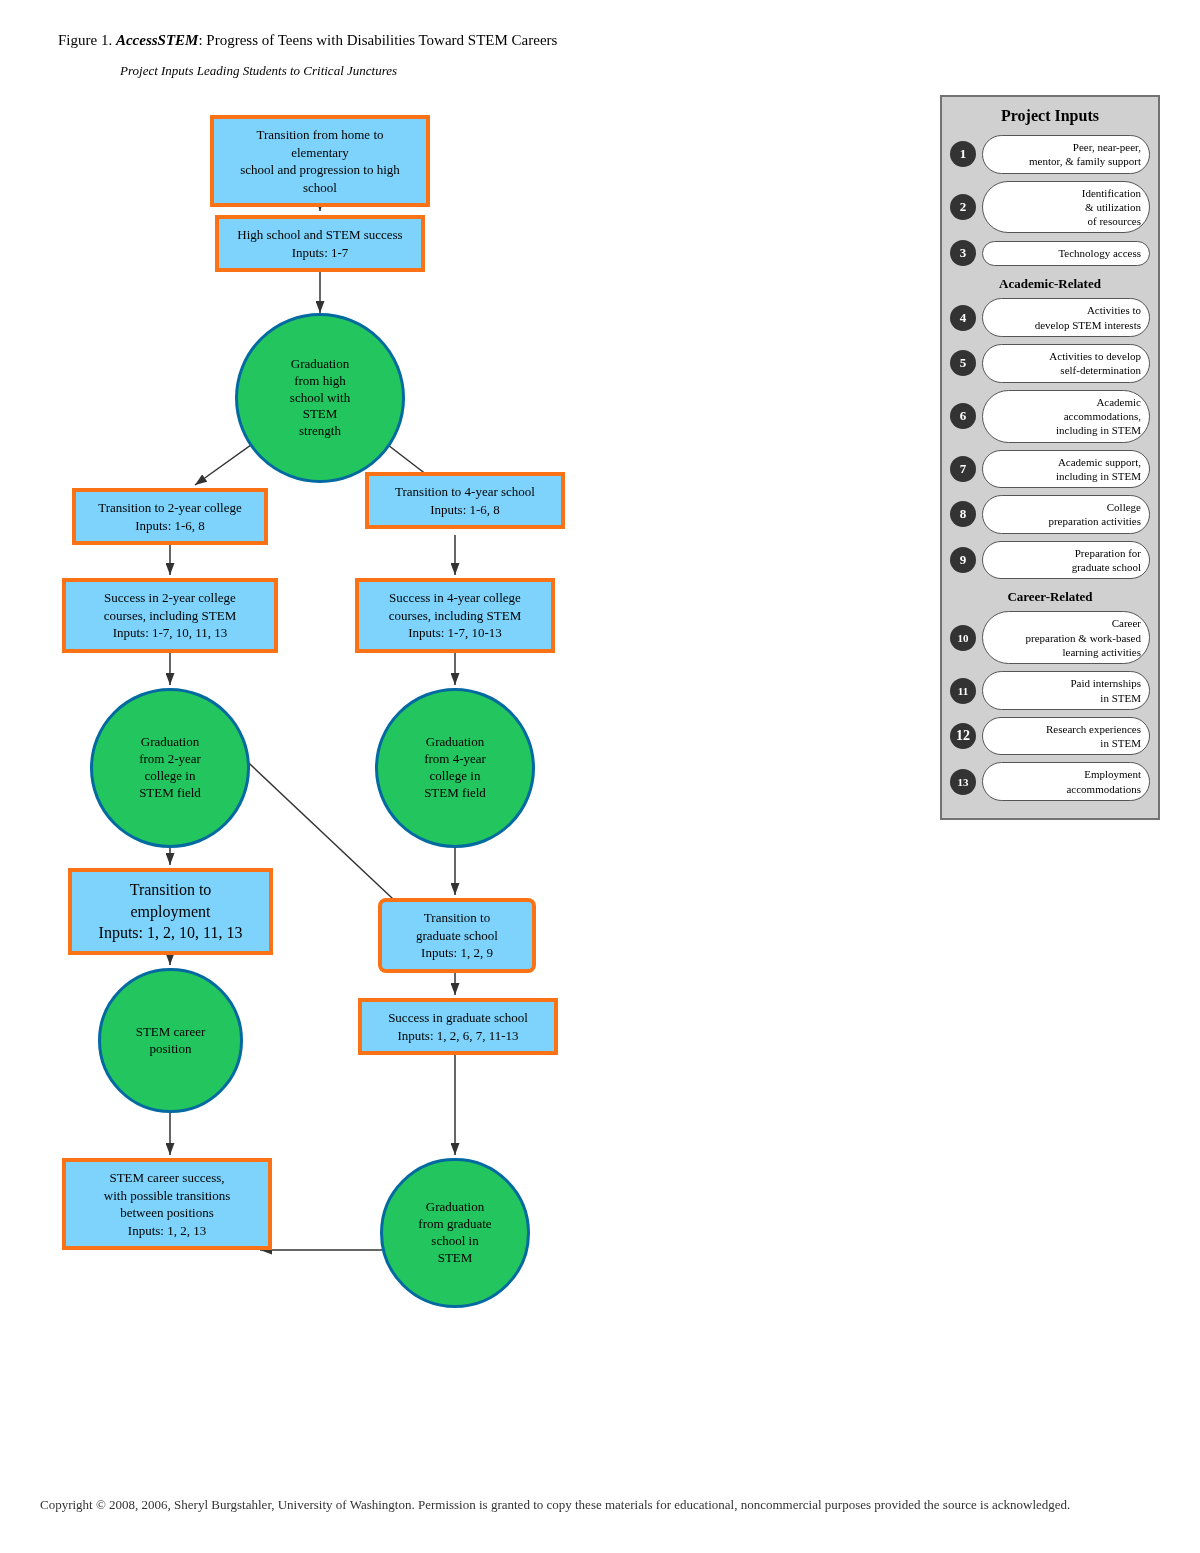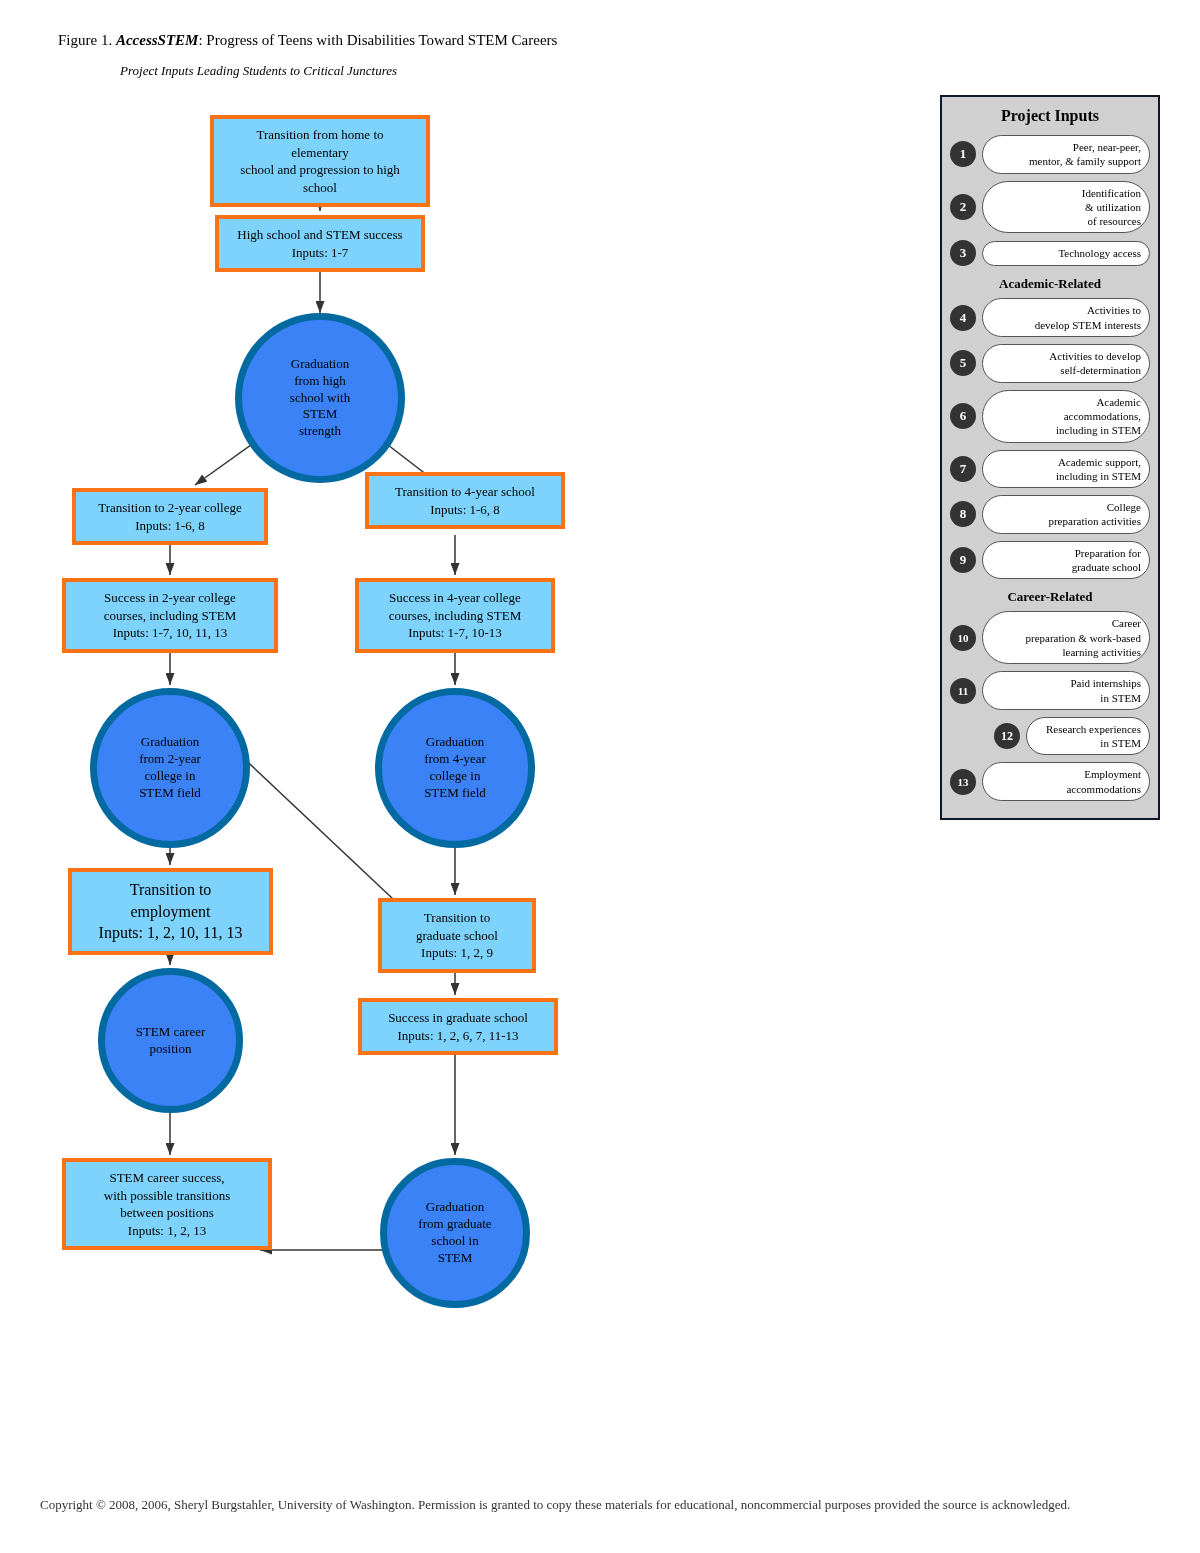--- a/index.html
+++ b/index.html
@@ -38,22 +38,22 @@
     .rect-box {
       border: 4px solid #f97316;
       background: #7dd3fc;
       text-align: center;
       padding: 7px 16px;
       line-height: 1.35;
       position: absolute;
     }
     
     .circle-box {
-      border: 7px solid #0369a1;
-      background: #3b82f6;
+      border: 3px solid #0369a1;
+      background: #22c55e;
       border-radius: 50%;
       text-align: center;
       display: flex;
       align-items: center;
       justify-content: center;
       line-height: 1.3;
       position: absolute;
     }
     
     .arrows-svg {
@@ -65,21 +65,21 @@
       pointer-events: none;
     }
     .arrows-svg line, .arrows-svg path {
       stroke: #333;
       stroke-width: 1.5;
       fill: none;
     }
     
     .project-inputs-panel {
       width: 220px;
-      border: 2px solid #0f172a;
+      border: 2px solid #737373;
       background: #d0d0d0;
       padding: 10px 8px;
       margin-left: 20px;
       flex-shrink: 0;
     }
     .panel-title {
       text-align: center;
       font-weight: bold;
       font-size: 16px;
       margin-bottom: 10px;
@@ -214,21 +214,21 @@
     </div>
 
     <div class="circle-box" style="left:335px; top:593px; width:160px; height:160px; font-size:13px;">
       <div>Graduation<br>from 4-year<br>college in<br>STEM field</div>
     </div>
 
     <div class="rect-box" style="left:28px; top:773px; width:205px; font-size:16px;">
       Transition to employment<br>Inputs: 1, 2, 10, 11, 13
     </div>
 
-    <div class="rect-box" style="left:338px; top:803px; width:158px; font-size:13px;">
+    <div class="rect-box" style="left:338px; top:803px; width:158px; font-size:13px;border-radius:8px;">
       Transition to<br>graduate school<br>Inputs: 1, 2, 9
     </div>
 
     <div class="circle-box" style="left:58px; top:873px; width:145px; height:145px; font-size:13px;">
       <div>STEM career<br>position</div>
     </div>
 
     <div class="rect-box" style="left:318px; top:903px; width:200px; font-size:13px;">
       Success in graduate school<br>Inputs: 1, 2, 6, 7, 11-13
     </div>
@@ -290,21 +290,21 @@
 
     <div class="panel-item">
       <div class="panel-num-circle" style="font-size:11px;">10</div>
       <div class="panel-oval">Career<br>preparation &amp; work-based<br>learning activities</div>
     </div>
     <div class="panel-item">
       <div class="panel-num-circle" style="font-size:11px;">11</div>
       <div class="panel-oval">Paid internships<br>in STEM</div>
     </div>
     <div class="panel-item">
-      <div class="panel-num-circle" style="font-size:12px;margin-left:44px;">12</div>
+      <div class="panel-num-circle" style="font-size:14px;">12</div>
       <div class="panel-oval">Research experiences<br>in STEM</div>
     </div>
     <div class="panel-item">
       <div class="panel-num-circle" style="font-size:11px;">13</div>
       <div class="panel-oval">Employment<br>accommodations</div>
     </div>
 
   </div>
 </div>
 

